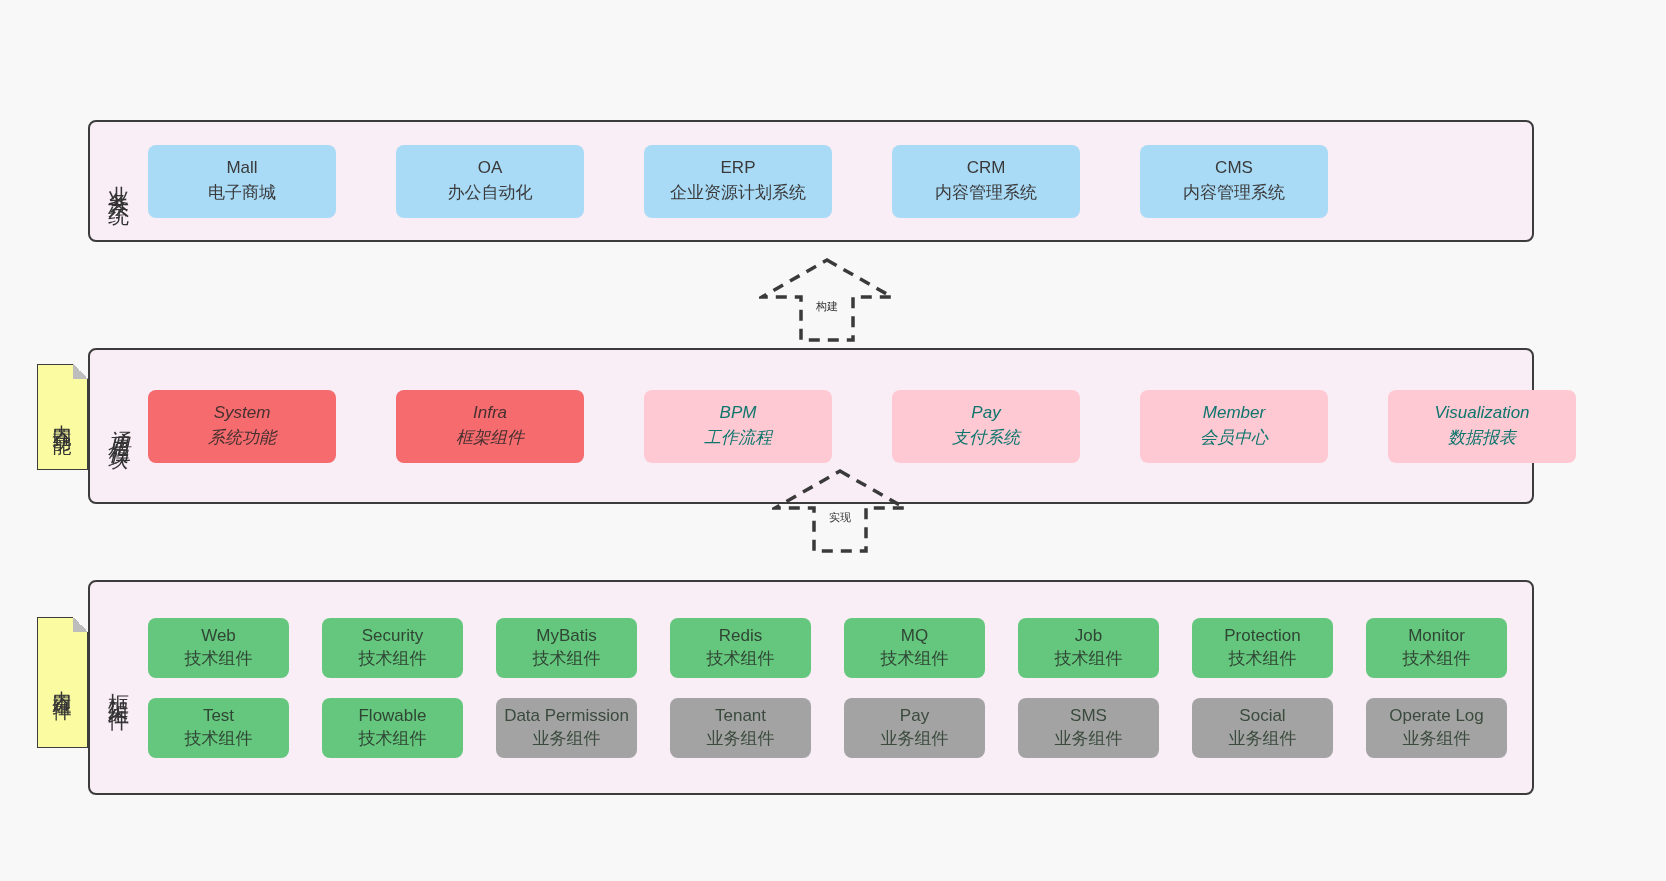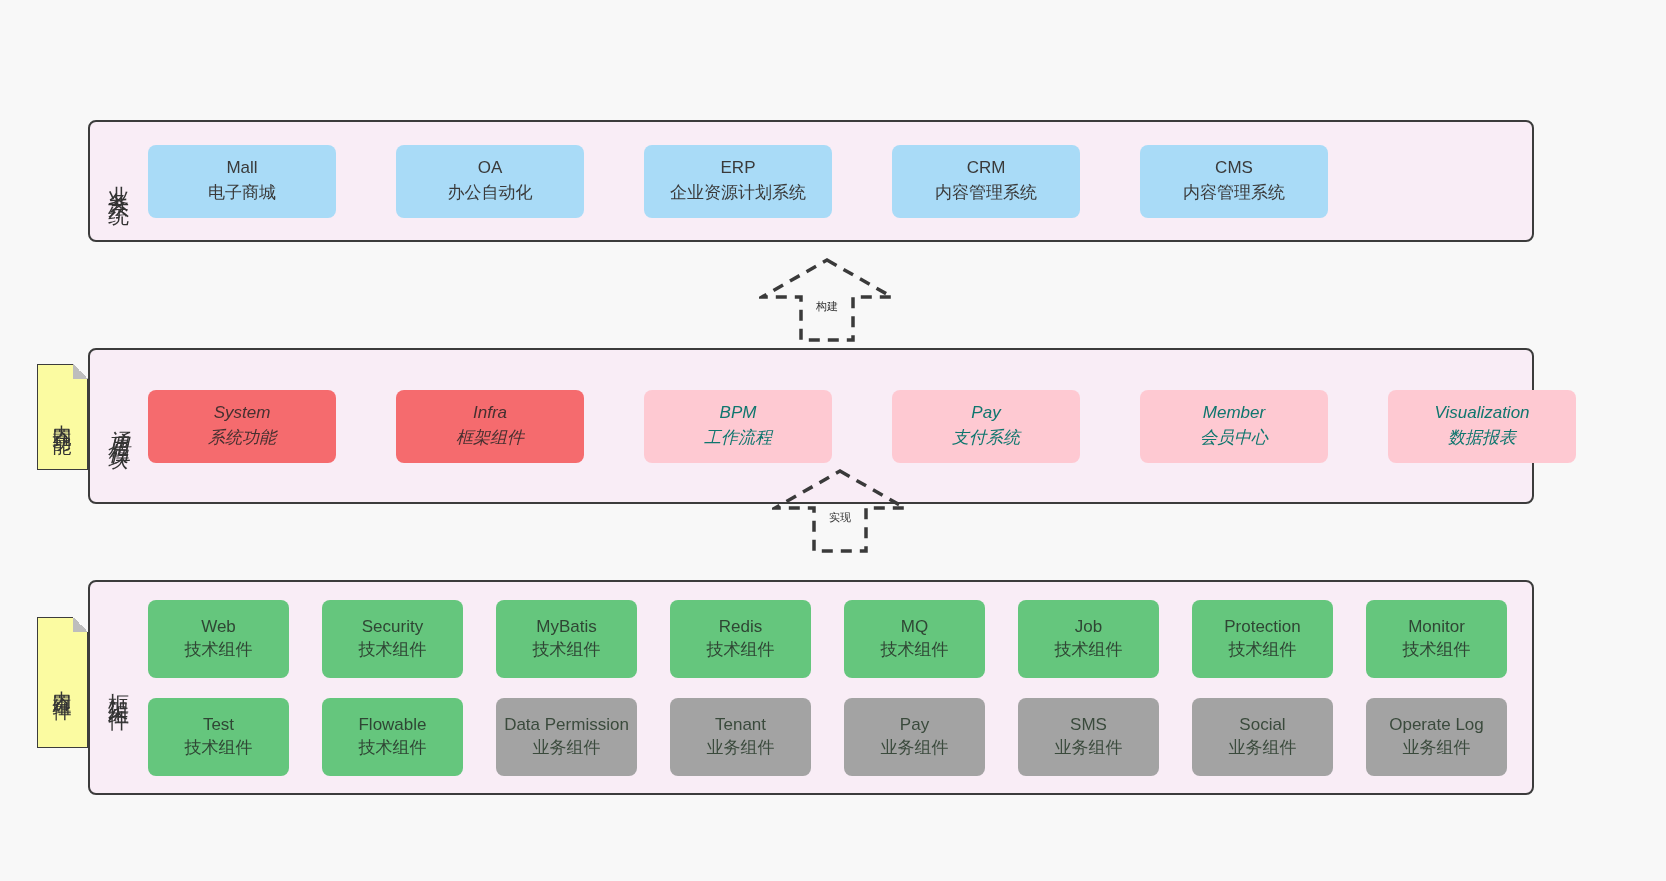--- a/index.html
+++ b/index.html
@@ -43,21 +43,21 @@
     display:flex;flex-direction:column;align-items:center;justify-content:center;
     text-align:center;font-size:17px;line-height:1.45;color:#3a3a3a;
   }
   .box.blue{background:#a9dbf7;}
   .box.red{background:#f56b6e;color:#463030;}
   .box.pink{background:#fec9d2;color:#0f766e;}
 
   
   .grid{flex:1;display:flex;flex-direction:column;justify-content:center;gap:20px;padding-right:10px;}
   .grid .row{display:flex;gap:33px;}
-  .box.small{width:141px;height:78px;flex:0 0 141px;font-size:17px;line-height:1.35;padding:0 6px;box-sizing:border-box;}
+  .box.small{width:141px;height:60px;flex:0 0 141px;font-size:17px;line-height:1.35;padding:0 6px;box-sizing:border-box;}
   .box.green-dark{background:#65c67d;color:#2f4634;}
   .box.green-light{background:#a3a3a3;color:#3a4a3c;}
 
   
   .sticky{
     position:absolute;left:37px;width:51px;
     background:#fbfba1;
     border:1px solid #3c3c3c;
     box-sizing:border-box;
     display:flex;align-items:center;justify-content:center;

